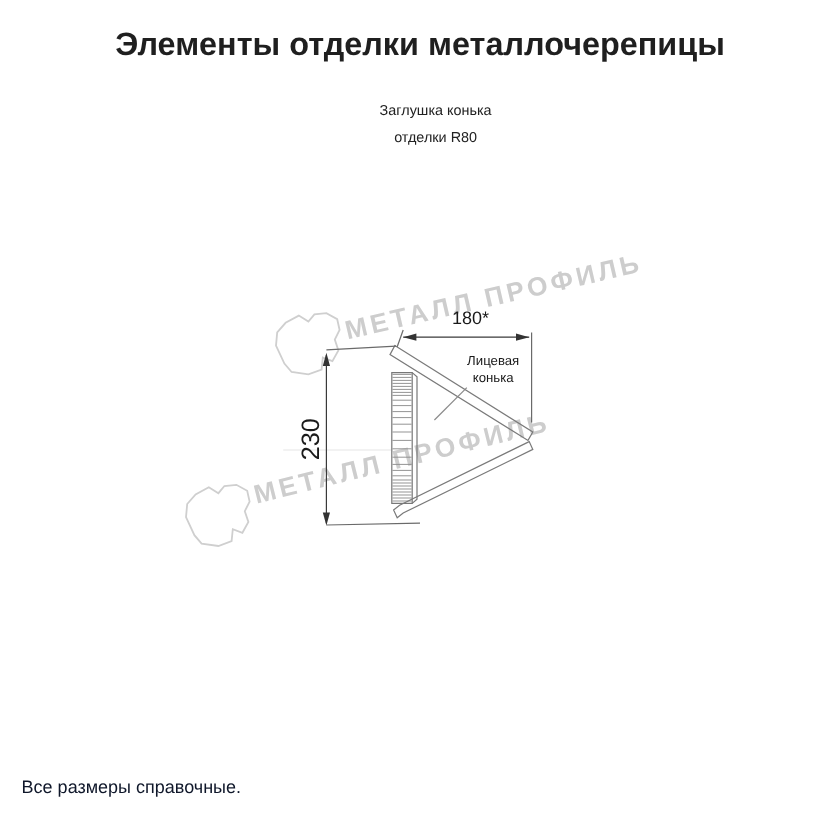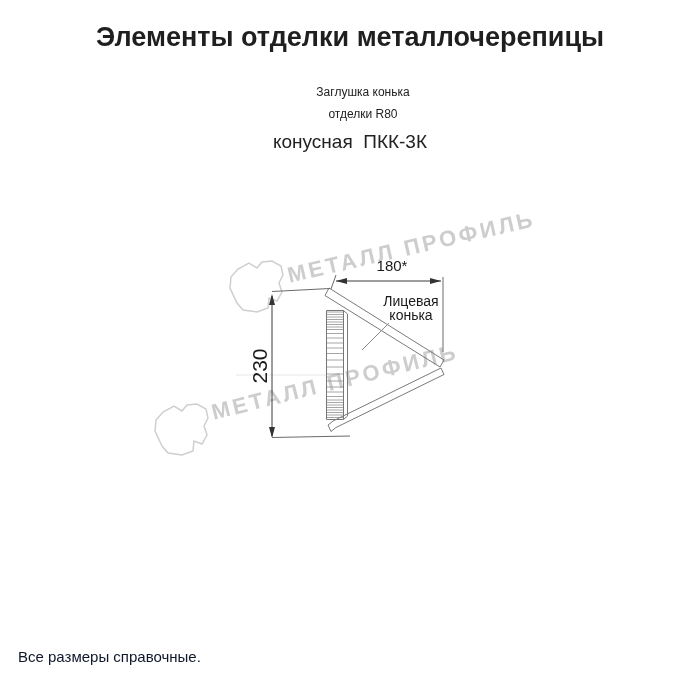--- a/index.html
+++ b/index.html
@@ -16,36 +16,35 @@
              letter-spacing:3px;color:#cdcdcd;transform-origin:left center;
              white-space:pre;}
   #watermark-1{left:288px;top:264px;transform:rotate(-13deg);}
   #watermark-2{left:212px;top:401px;transform:rotate(-14deg);}
   #drawing-svg{left:0;top:0;width:700px;height:700px;}
   #dim-width-label{left:352px;top:257px;width:80px;text-align:center;
                    font-size:15px;color:#1a1a1a;}
   #dim-height-label{left:234px;top:355px;width:50px;height:22px;text-align:center;
                     font-size:21px;color:#1a1a1a;transform:rotate(-90deg);}
   #face-label{left:378px;top:294px;width:66px;text-align:center;
-              font-size:14px;line-height:14px;color:#1a1a1a;}
+              font-size:11px;line-height:14px;color:#1a1a1a;}
   #footer{left:18px;top:648px;width:660px;font-size:15px;line-height:18px;color:#0f172a;}
 </style>
 </head>
 <body>
 
 <div id="page">
 
   <div class="abs" id="doc-title">Элементы отделки металлочерепицы</div>
 
   <div class="abs" id="product-name">
     <div>Заглушка конька</div>
     <div>отделки R80</div>
   </div>
 
-  <div class="abs" id="product-type">конусная  ПКК-3К</div>
 
   <div class="abs watermark" id="watermark-1">МЕТАЛЛ ПРОФИЛЬ</div>
   <div class="abs watermark" id="watermark-2">МЕТАЛЛ ПРОФИЛЬ</div>
 
   <svg class="abs" id="drawing-svg" viewBox="0 0 700 700">
 
     <g transform="translate(229,261)" fill="none" stroke="#cfcfcf" stroke-width="1.5">
       <path d="M1 27 L2 16 L9 8 L20 2 L28 7 L33 1 L43 0 L52 5 L54 14 L50 22 L53 31 L48 40 L40 37 L39 47 L28 51 L14 49 L8 42 Z"></path>
     </g>
     <g transform="translate(154,404)" fill="none" stroke="#cfcfcf" stroke-width="1.5">

